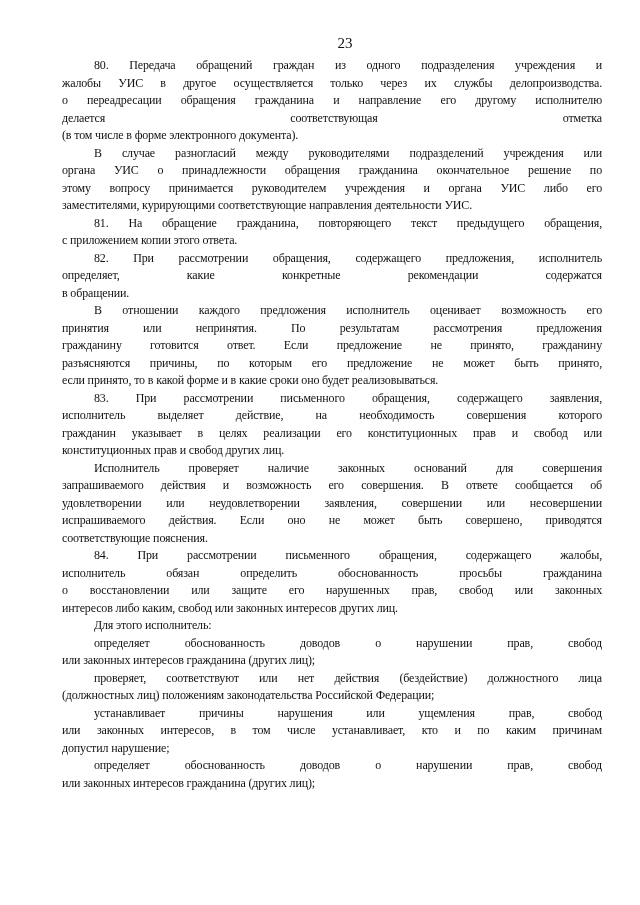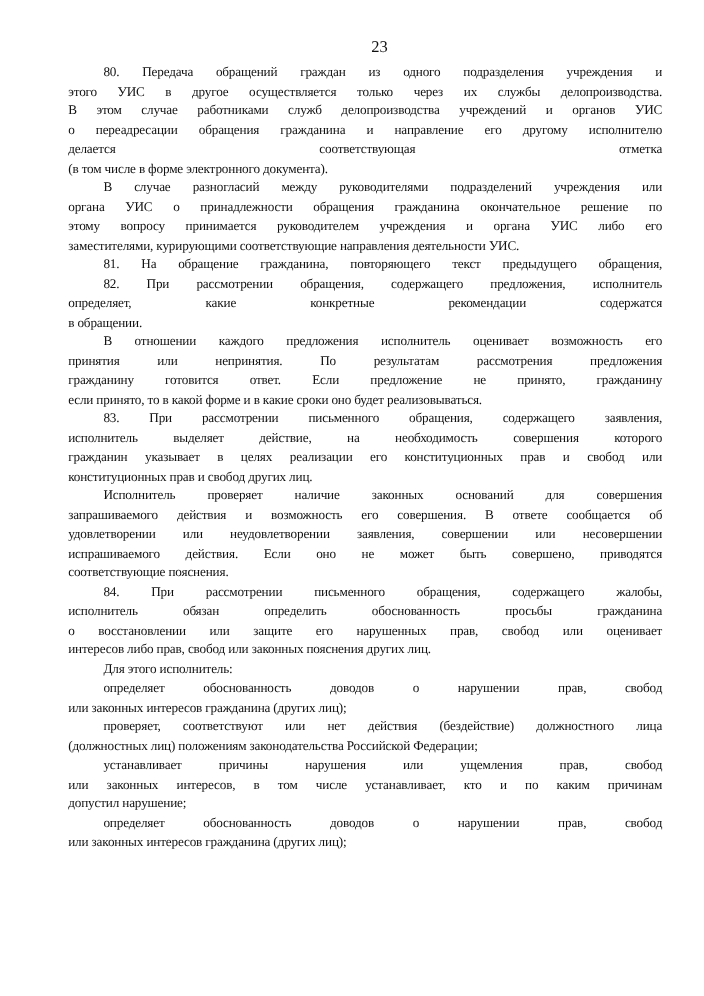--- a/index.html
+++ b/index.html
@@ -54,64 +54,65 @@
     }
   </style>
 </head>
 <body>
 
 <div class="page-number">23</div>
 
 <div class="body-text">
   <div class="paragraph">
     <span class="line indent justify-spaces">80. Передача обращений граждан из одного подразделения учреждения и</span>
-    <span class="line justify-spaces">этого УИС в другое осуществляется только через их службы делопроизводства.</span>
-    <span class="line justify-spaces">В этом случае работниками служб делопроизводства учреждений и органов УИС</span>
+    <span class="line justify-spaces">жалобы УИС в другое осуществляется только через их службы делопроизводства.</span>
     <span class="line justify-spaces">о переадресации обращения гражданина и направление его другому исполнителю</span>
     <span class="line justify-spaces">делается соответствующая отметка</span>
     <span class="line last">(в том числе в форме электронного документа).</span>
   </div>
   <div class="paragraph">
     <span class="line indent justify-spaces">В случае разногласий между руководителями подразделений учреждения или</span>
     <span class="line justify-spaces">органа УИС о принадлежности обращения гражданина окончательное решение по</span>
     <span class="line justify-spaces">этому вопросу принимается руководителем учреждения и органа УИС либо его</span>
     <span class="line last">заместителями, курирующими соответствующие направления деятельности УИС.</span>
   </div>
   <div class="paragraph">
     <span class="line indent justify-spaces">81. На обращение гражданина, повторяющего текст предыдущего обращения,</span>
+    <span class="line last">с приложением копии этого ответа.</span>
   </div>
   <div class="paragraph">
     <span class="line indent justify-spaces">82. При рассмотрении обращения, содержащего предложения, исполнитель</span>
     <span class="line justify-spaces">определяет, какие конкретные рекомендации содержатся</span>
     <span class="line last">в обращении.</span>
   </div>
   <div class="paragraph">
     <span class="line indent justify-spaces">В отношении каждого предложения исполнитель оценивает возможность его</span>
     <span class="line justify-spaces">принятия или непринятия. По результатам рассмотрения предложения</span>
     <span class="line justify-spaces">гражданину готовится ответ. Если предложение не принято, гражданину</span>
+    <span class="line justify-spaces">разъясняются причины, по которым его предложение не может быть принято,</span>
     <span class="line last">если принято, то в какой форме и в какие сроки оно будет реализовываться.</span>
   </div>
   <div class="paragraph">
     <span class="line indent justify-spaces">83. При рассмотрении письменного обращения, содержащего заявления,</span>
     <span class="line justify-spaces">исполнитель выделяет действие, на необходимость совершения которого</span>
     <span class="line justify-spaces">гражданин указывает в целях реализации его конституционных прав и свобод или</span>
     <span class="line last">конституционных прав и свобод других лиц.</span>
   </div>
   <div class="paragraph">
     <span class="line indent justify-spaces">Исполнитель проверяет наличие законных оснований для совершения</span>
     <span class="line justify-spaces">запрашиваемого действия и возможность его совершения. В ответе сообщается об</span>
     <span class="line justify-spaces">удовлетворении или неудовлетворении заявления, совершении или несовершении</span>
     <span class="line justify-spaces">испрашиваемого действия. Если оно не может быть совершено, приводятся</span>
     <span class="line last">соответствующие пояснения.</span>
   </div>
   <div class="paragraph">
     <span class="line indent justify-spaces">84. При рассмотрении письменного обращения, содержащего жалобы,</span>
     <span class="line justify-spaces">исполнитель обязан определить обоснованность просьбы гражданина</span>
-    <span class="line justify-spaces">о восстановлении или защите его нарушенных прав, свобод или оценивает</span>
-    <span class="line last">интересов либо прав, свобод или законных пояснения других лиц.</span>
+    <span class="line justify-spaces">о восстановлении или защите его нарушенных прав, свобод или законных</span>
+    <span class="line last">интересов либо каким, свобод или законных интересов других лиц.</span>
   </div>
   <div class="paragraph">
     <span class="line indent last">Для этого исполнитель:</span>
   </div>
   <div class="paragraph">
     <span class="line indent justify-spaces">определяет обоснованность доводов о нарушении прав, свобод</span>
     <span class="line last">или законных интересов гражданина (других лиц);</span>
   </div>
   <div class="paragraph">
     <span class="line indent justify-spaces">проверяет, соответствуют или нет действия (бездействие) должностного лица</span>

